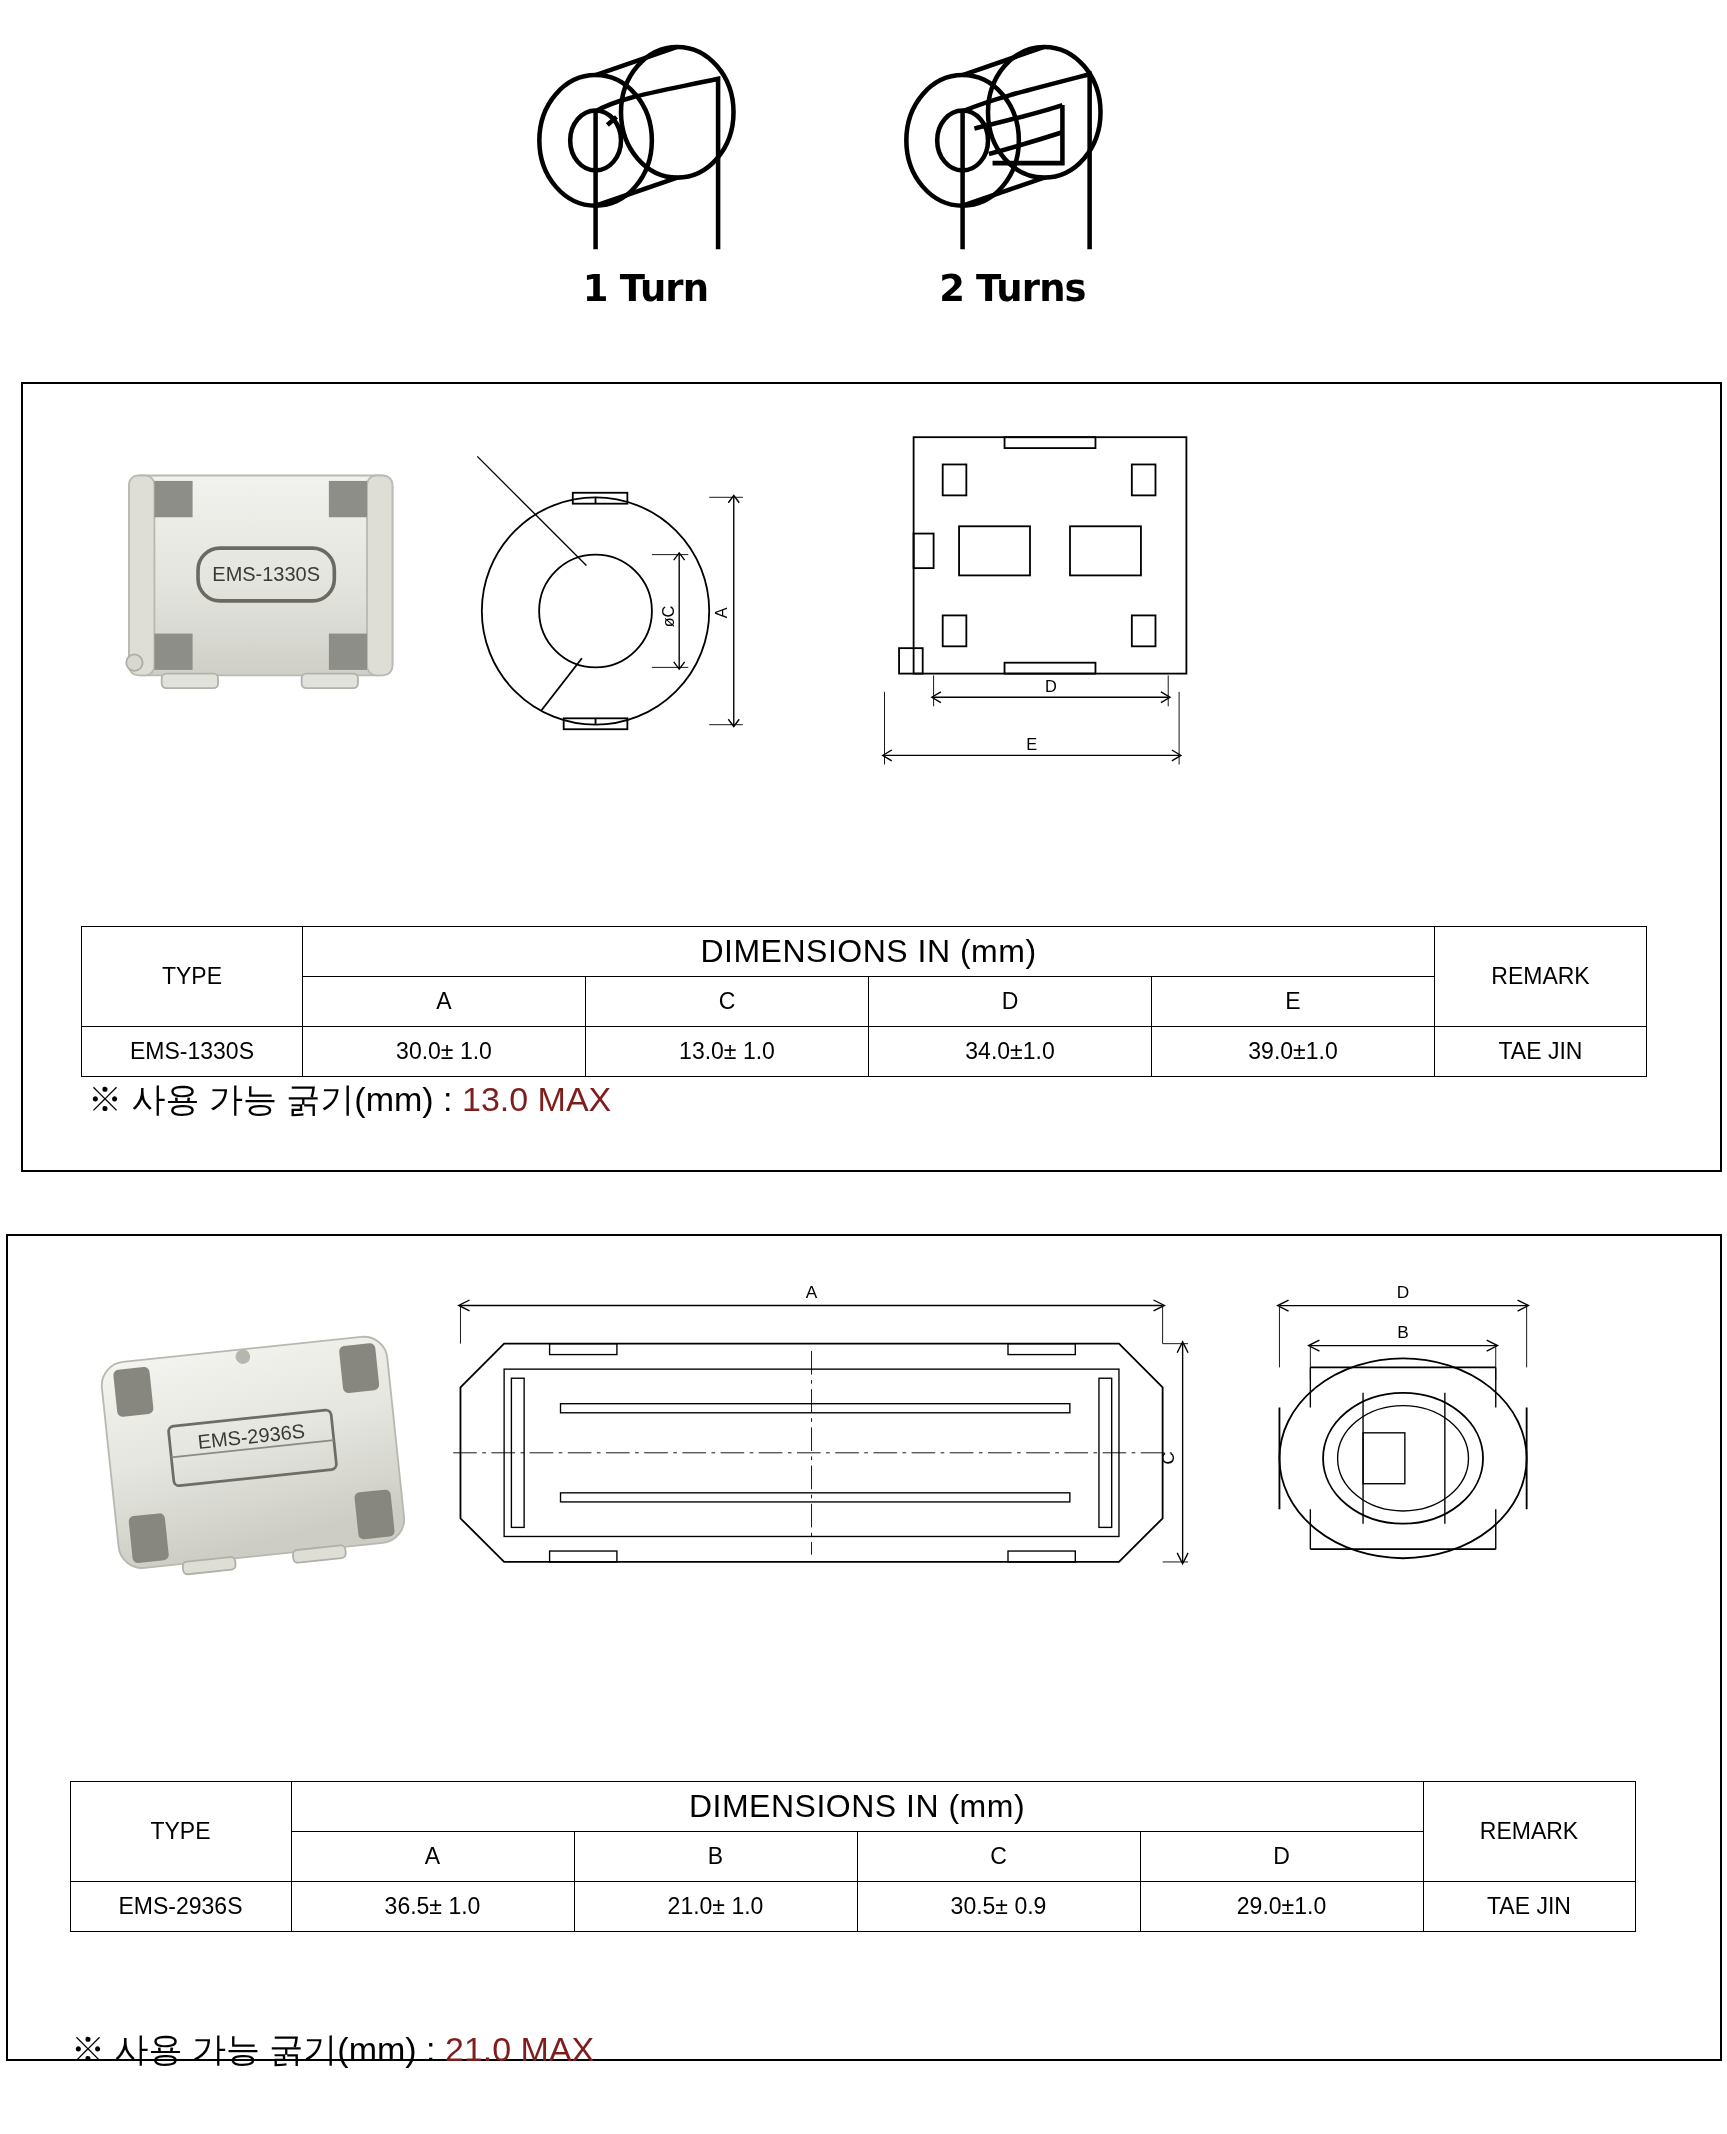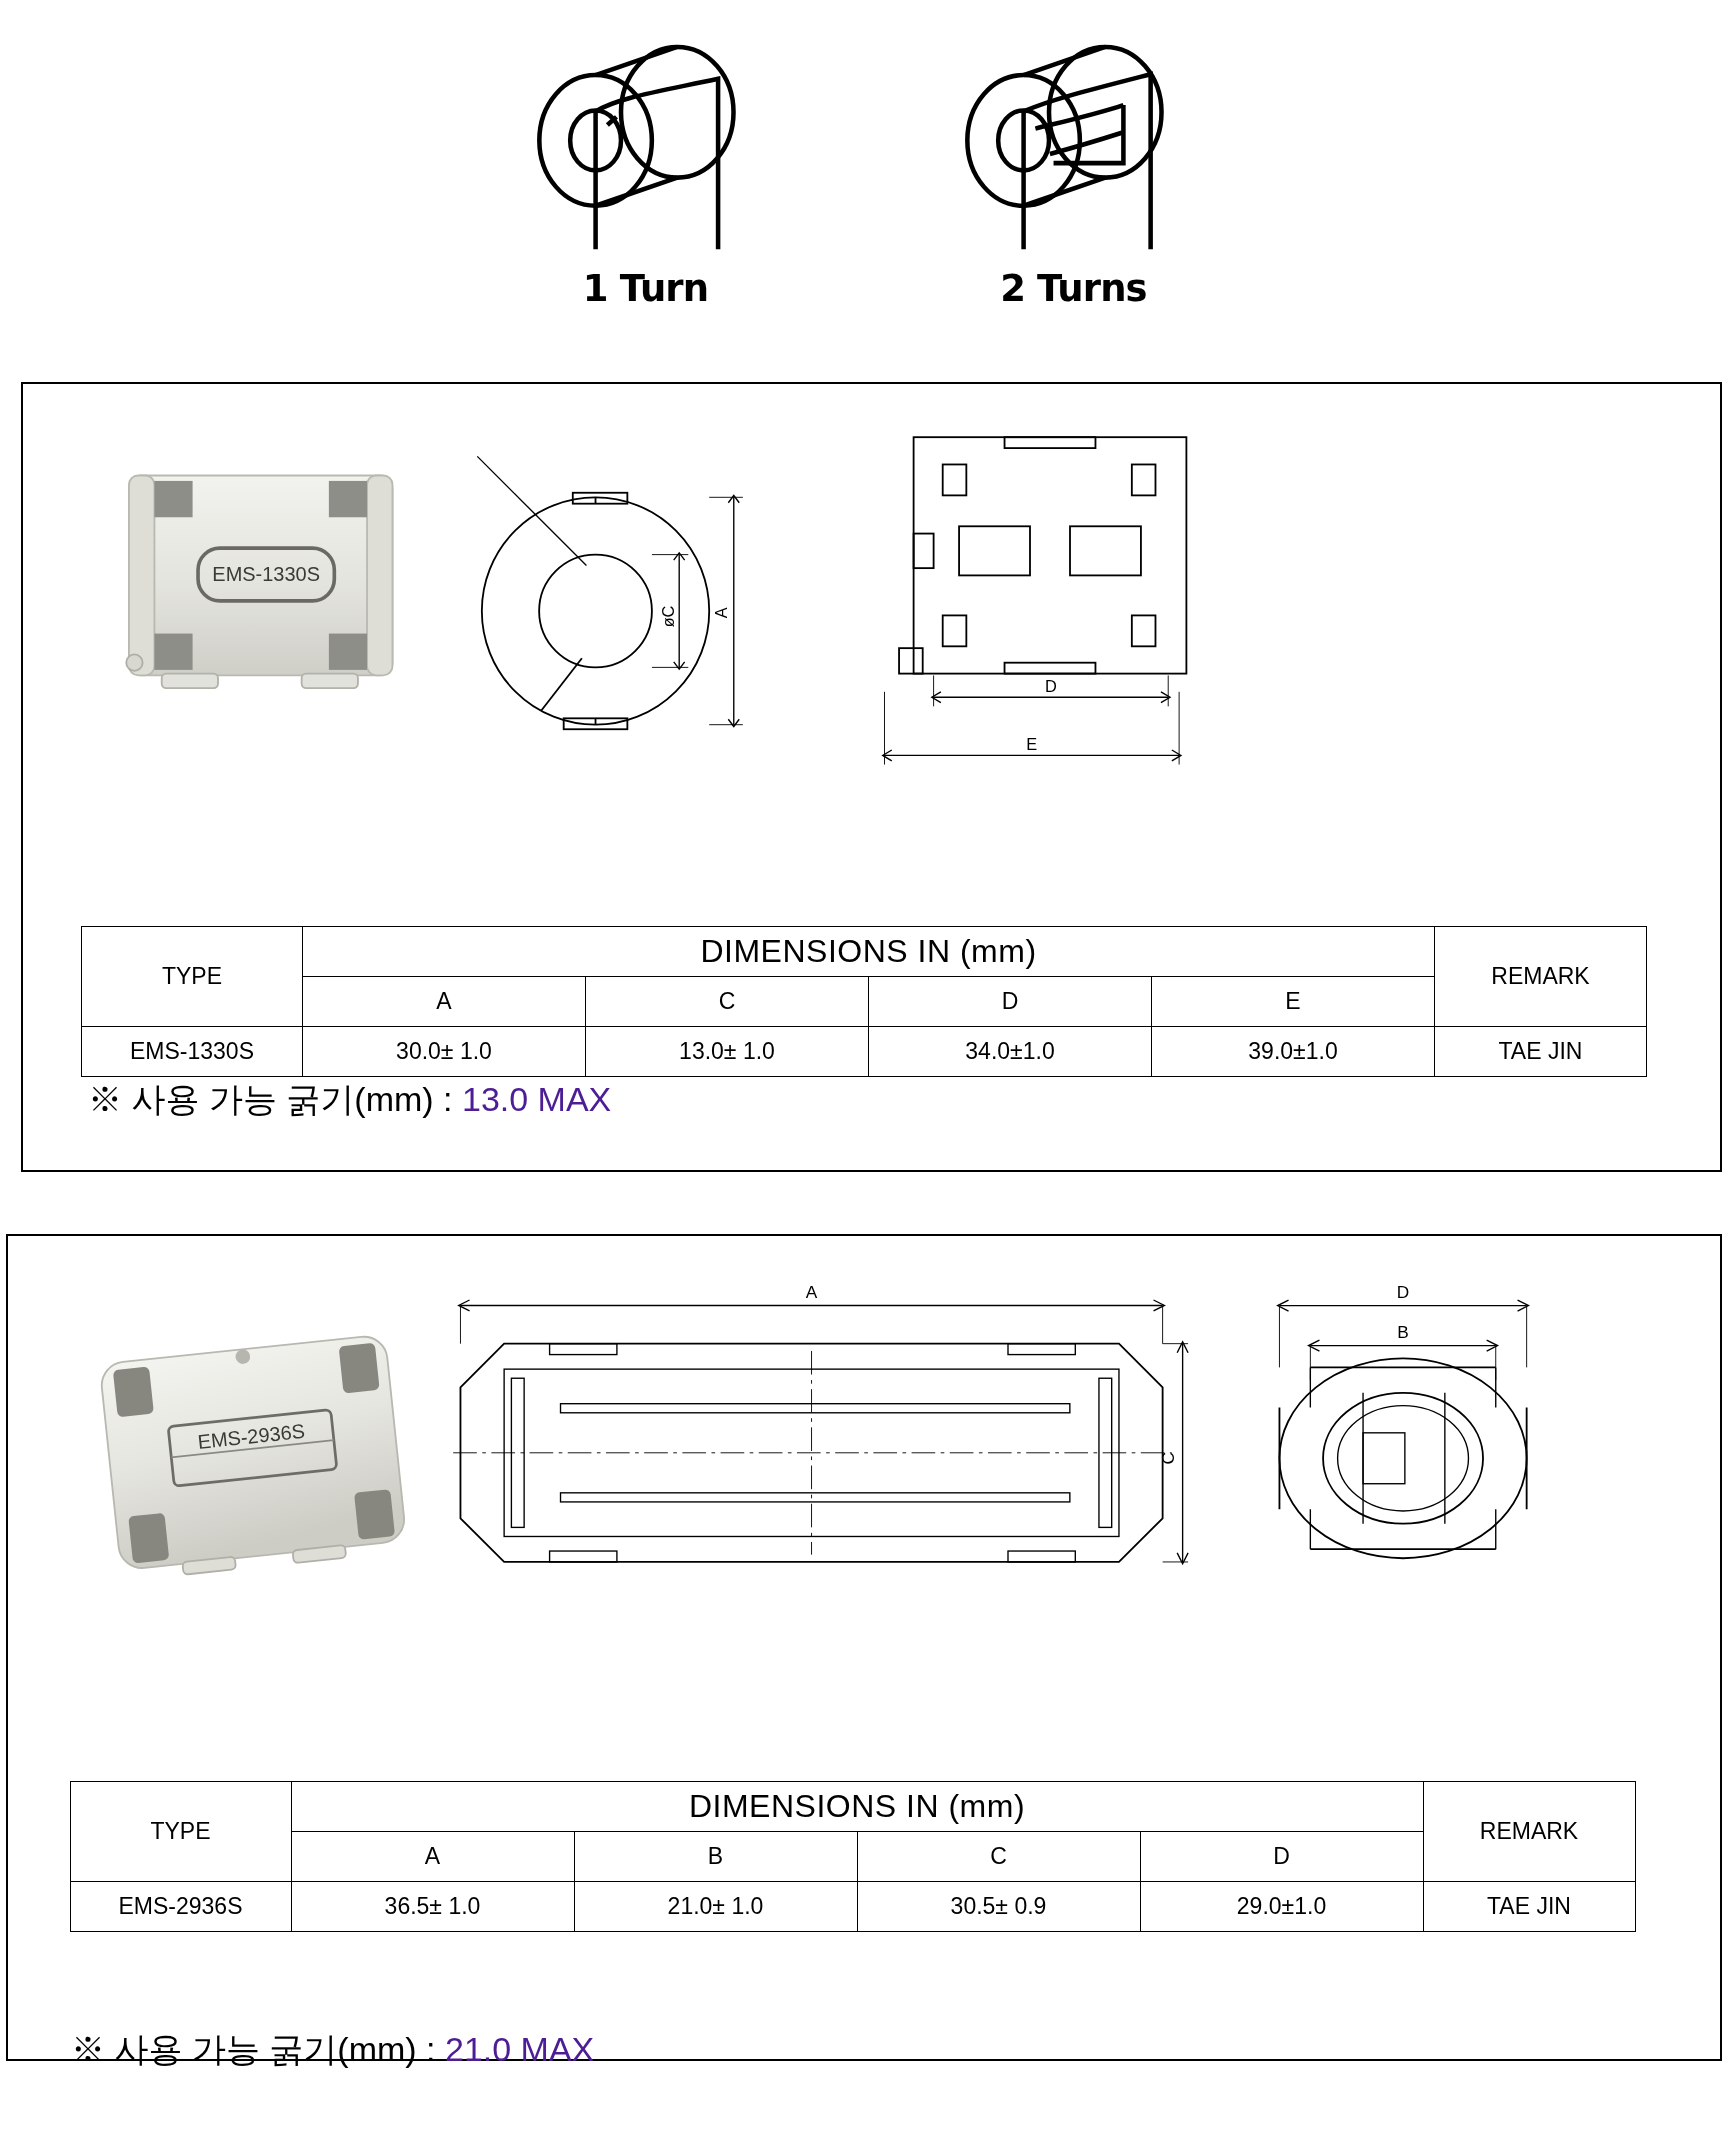--- a/index.html
+++ b/index.html
@@ -23,21 +23,21 @@
   .turns-block {
     width: 1504px;
     height: 382px;
     position: relative;
   }
   .turn-fig {
     position: absolute;
     top: 27px;
   }
   .turn-fig.one { left: 509px; }
-  .turn-fig.two { left: 937px; }
+  .turn-fig.two { left: 876px; }
   .turn-caption {
     font-family: "DejaVu Sans", sans-serif;
     font-weight: bold;
     font-size: 37px;
     letter-spacing: -0.9px;
     text-align: center;
     margin-top: -5.5px;
   }
 
   
@@ -79,21 +79,21 @@
   table.dim .remark-cell { width: 211px; }
   table.dim .hdr-big { font-size: 32px; letter-spacing: 0.5px; }
 
   .note {
     position: absolute;
     font-size: 34px;
     font-family: "Liberation Sans", sans-serif;
     white-space: nowrap;
   }
   .note .red {
-    color: #4c1d95;
+    color: #7f1d1d;
   }
 
   svg { display: block; }
   .ln { fill: none; stroke: #000000; }
 </style>
 </head>
 <body>
 
 <div class="page">
 

